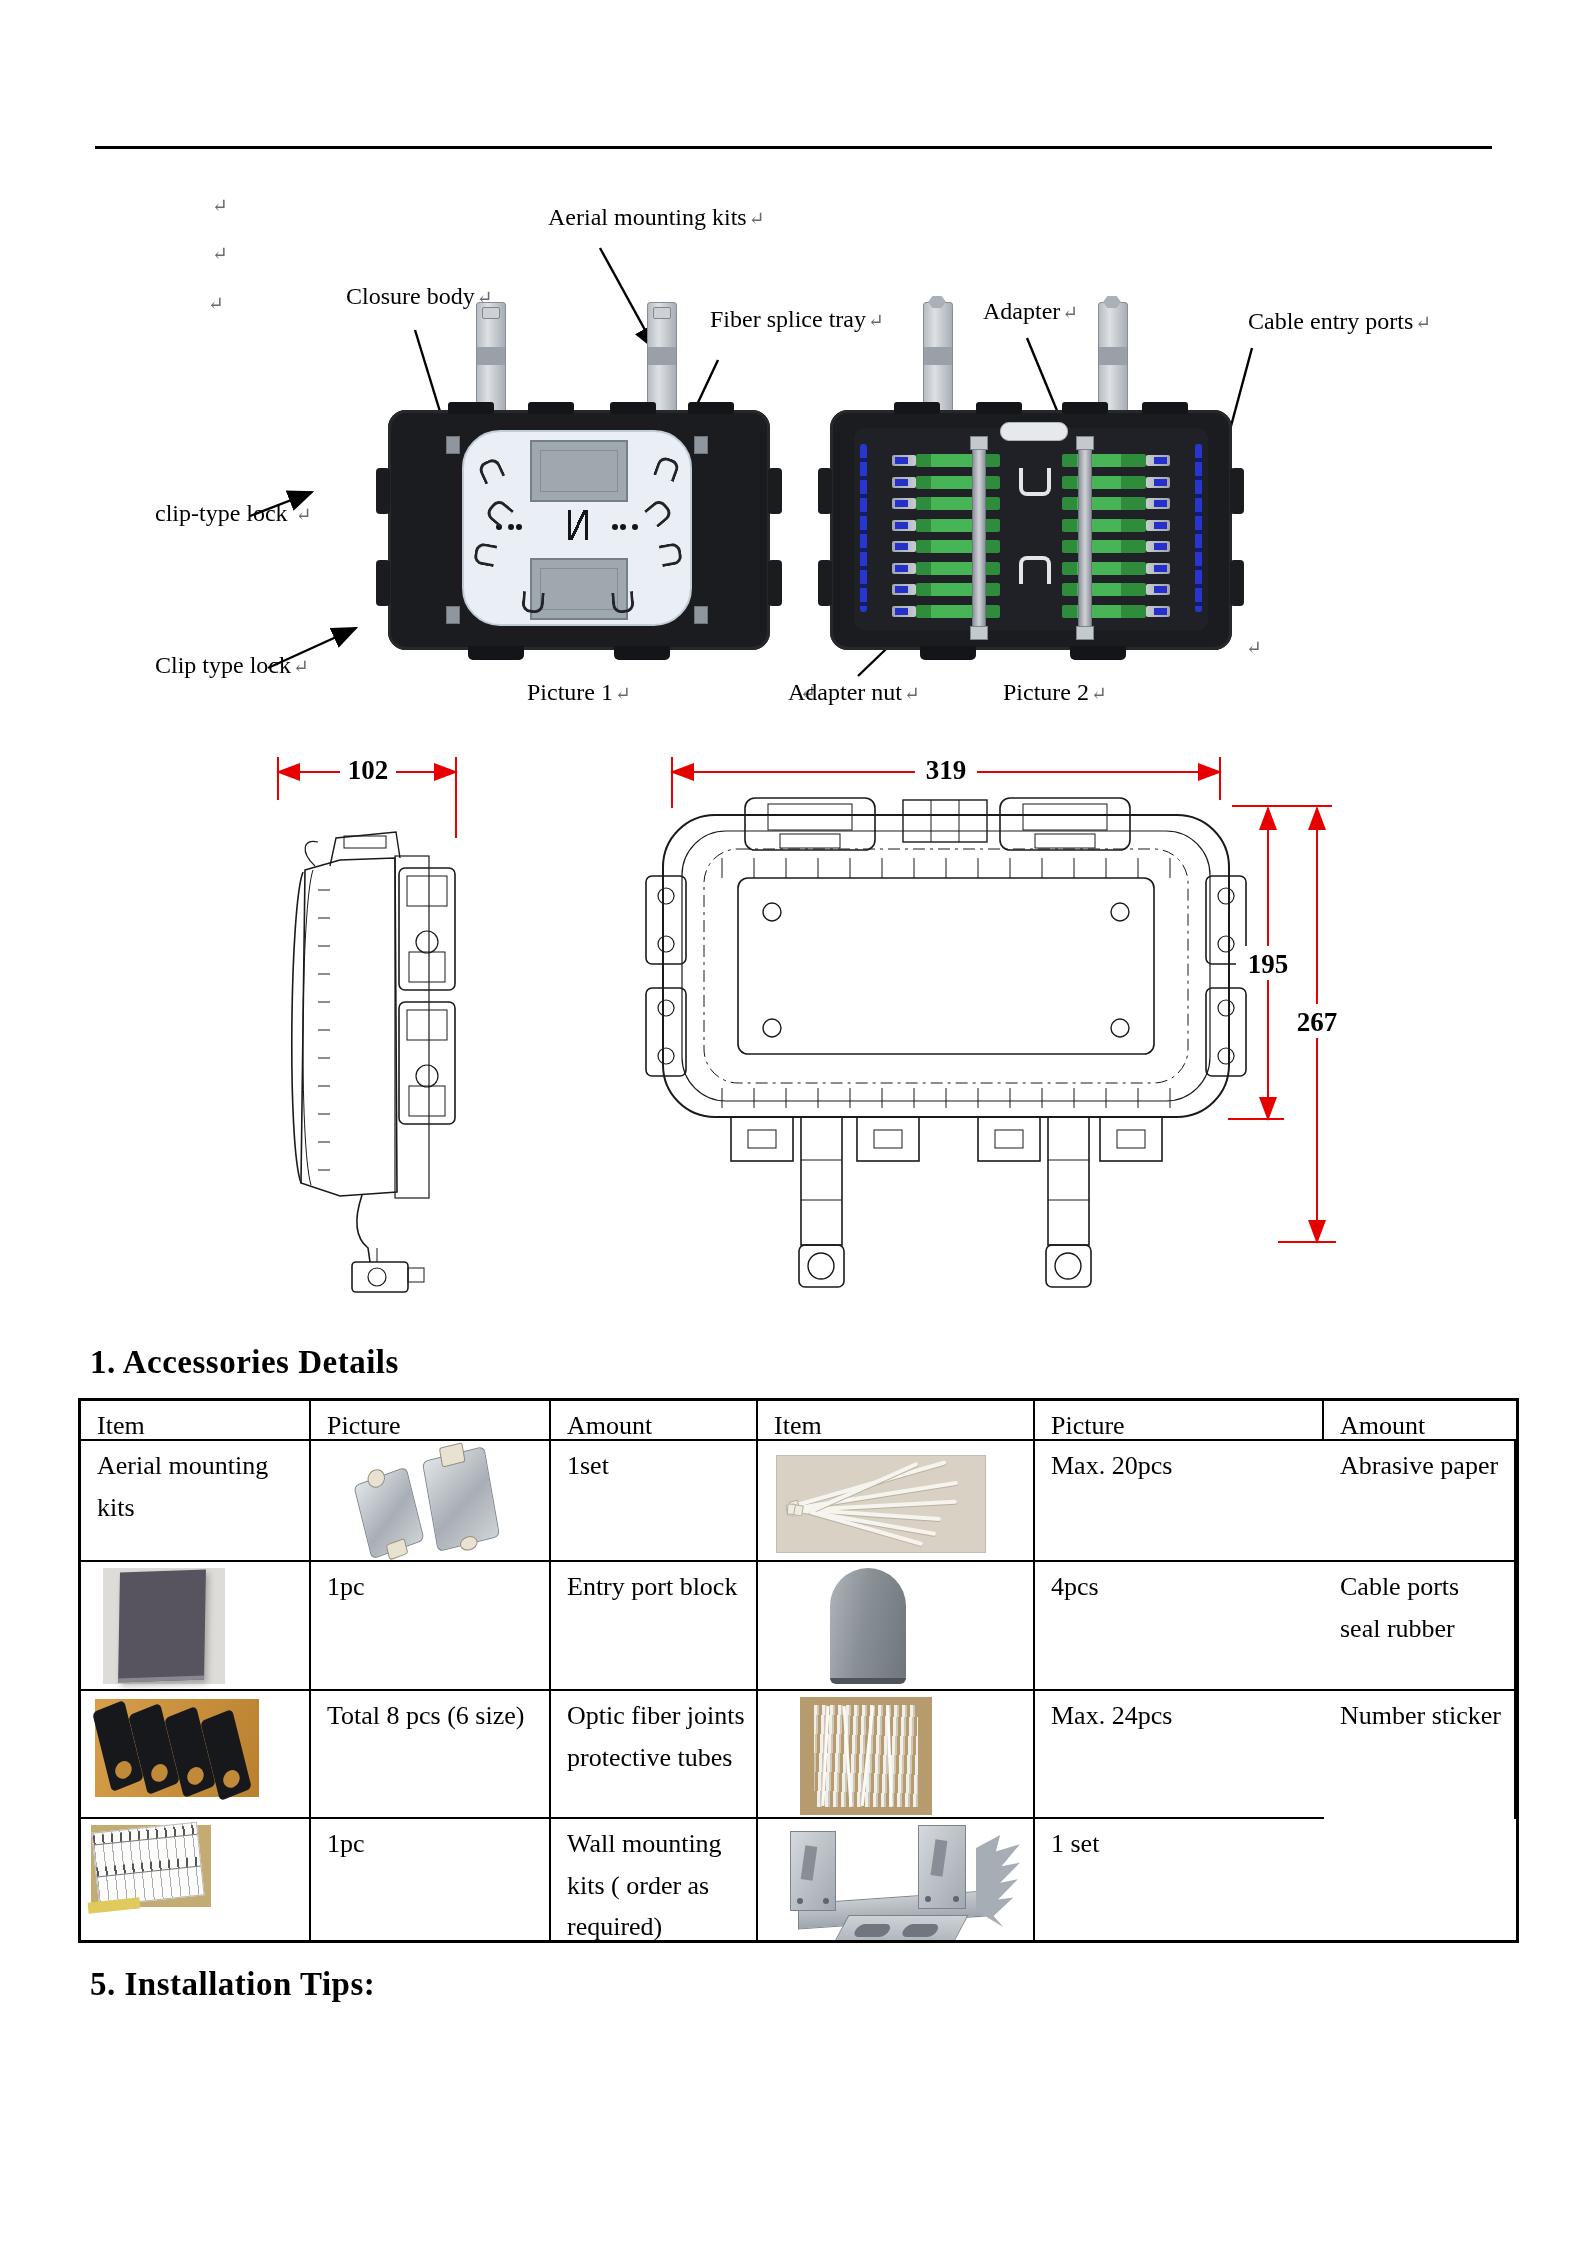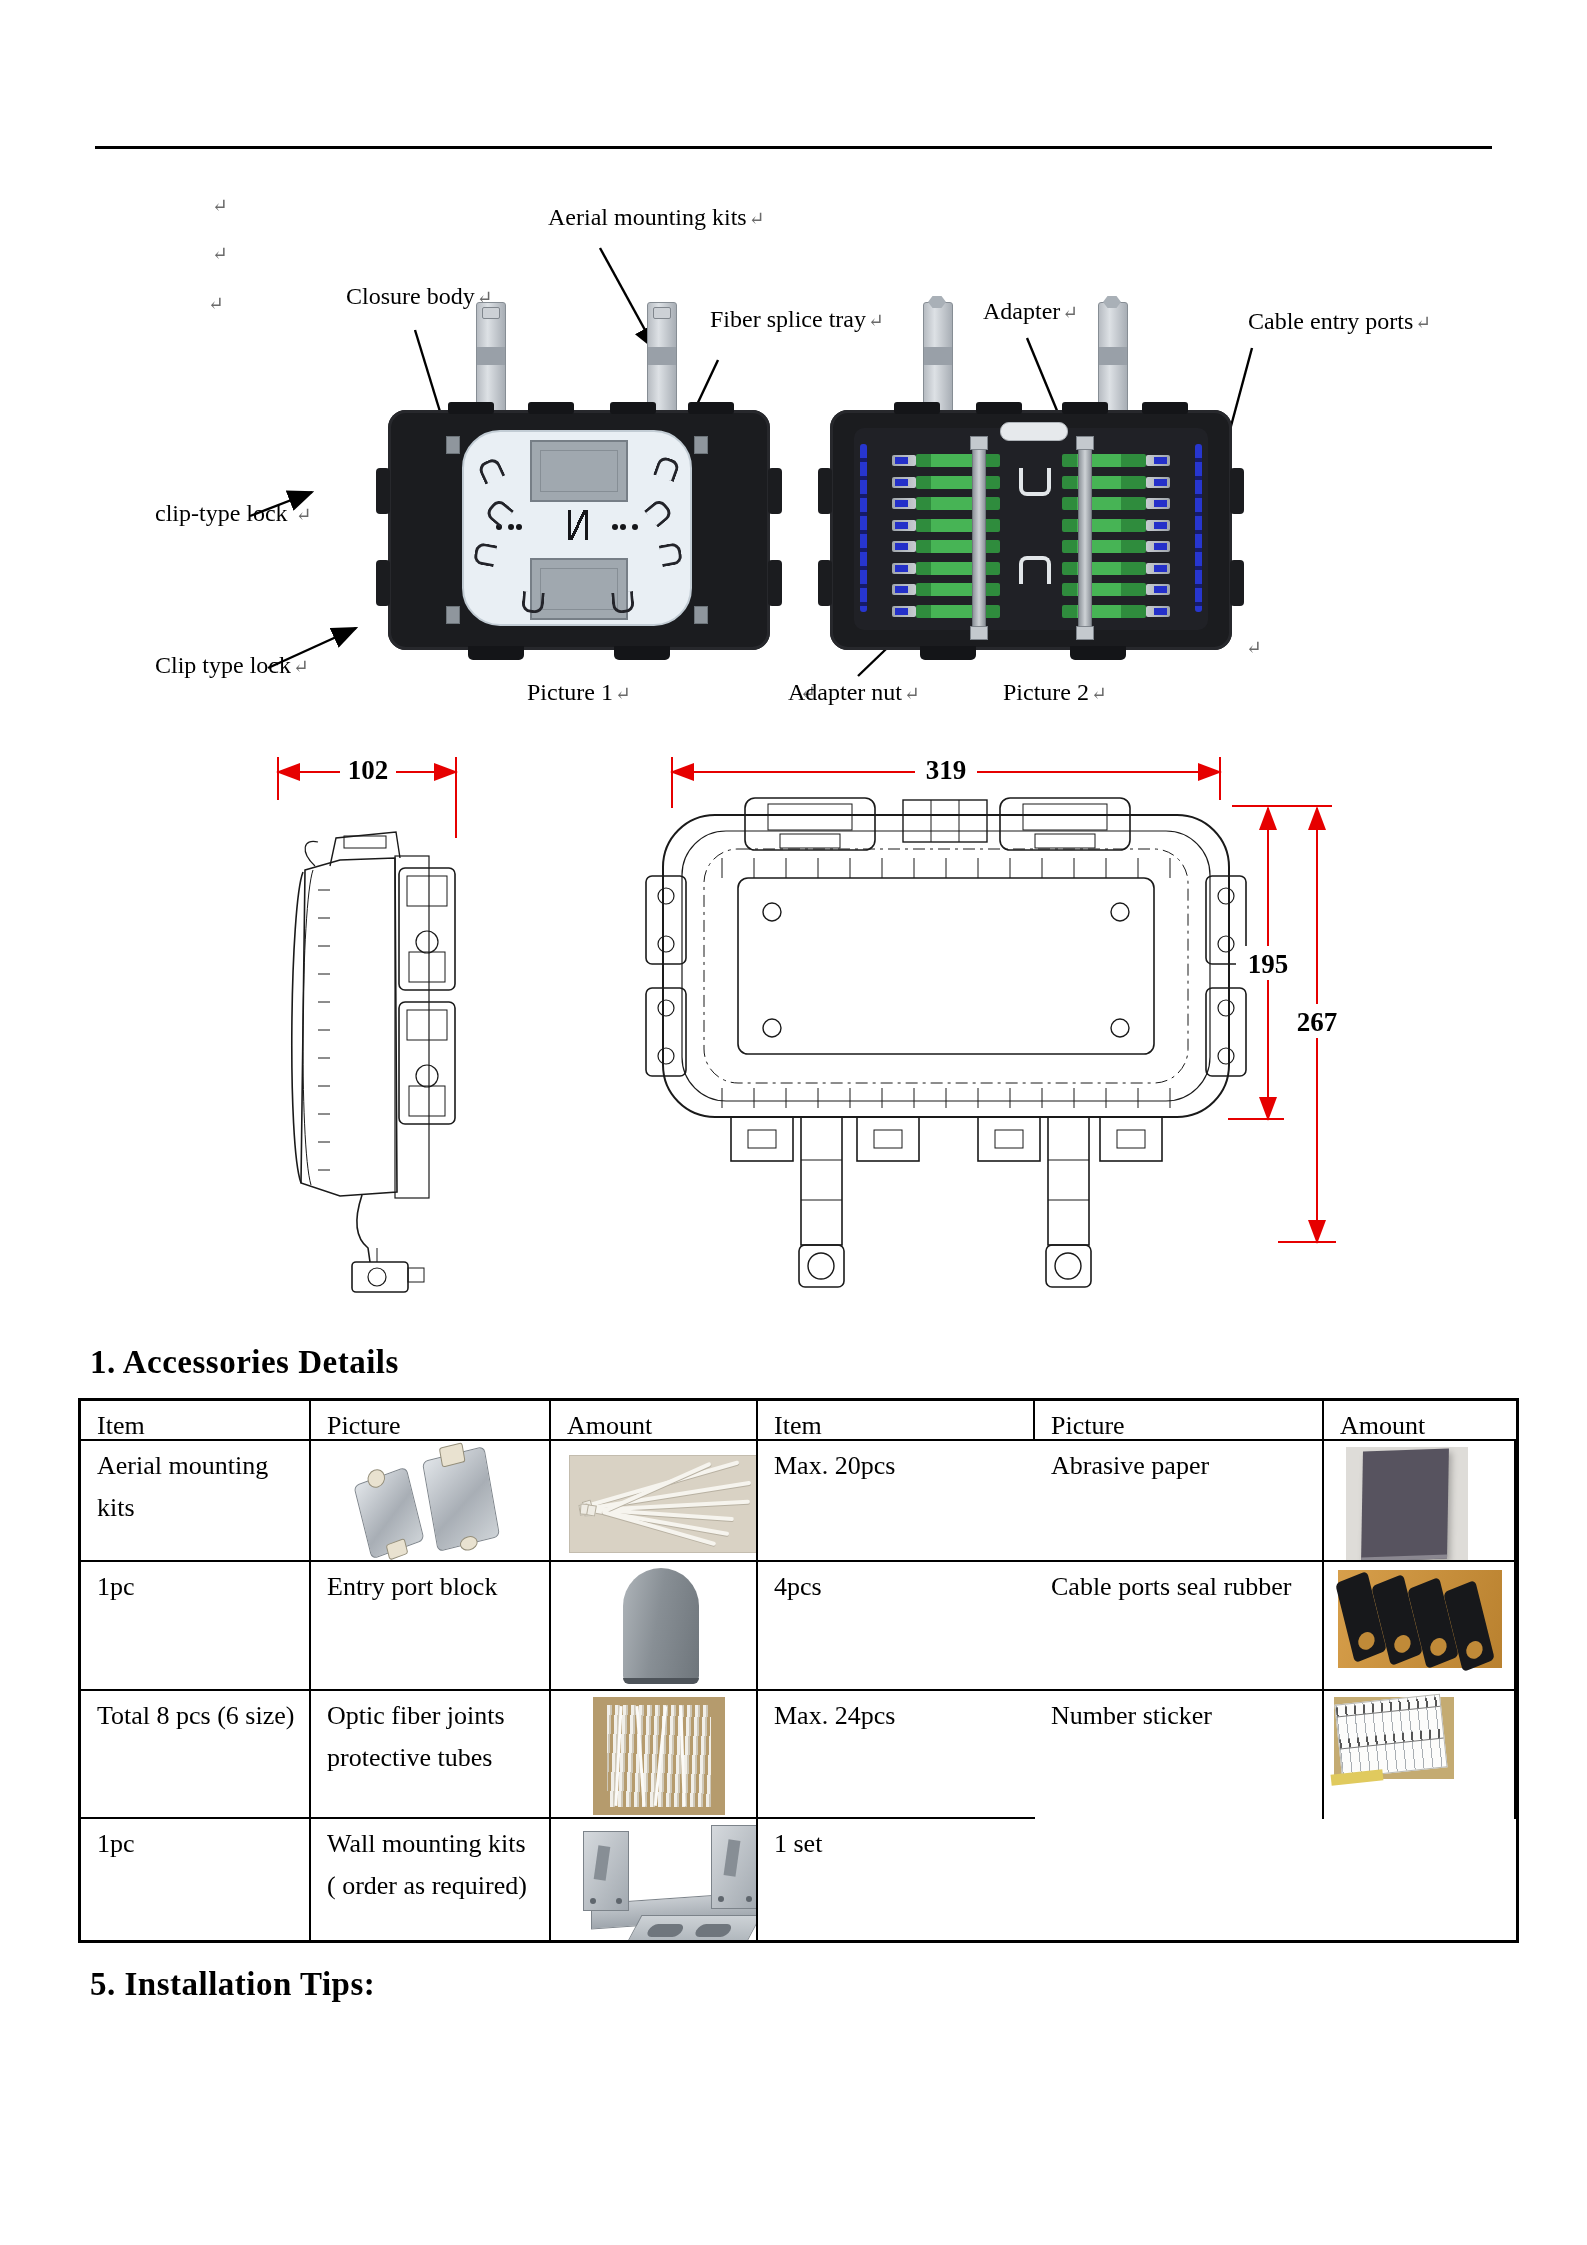--- a/index.html
+++ b/index.html
@@ -418,20 +418,21 @@
         <div class="ak-b" style="left:8px;top:26px;width:54px;height:74px;transform:rotate(-14deg) skewY(-6deg);">
           <div class="ak-bolt" style="left:14px;top:-9px;width:16px;height:16px;border-radius:50%;"></div>
           <div class="ak-bolt" style="left:16px;bottom:-8px;width:18px;height:14px;"></div>
         </div>
         <div class="ak-b" style="left:76px;top:4px;width:62px;height:90px;transform:rotate(-10deg) skewY(-4deg);">
           <div class="ak-bolt" style="left:18px;top:-10px;width:22px;height:18px;"></div>
           <div class="ak-bolt" style="left:22px;bottom:-7px;width:16px;height:12px;border-radius:50%;"></div>
         </div>
       </div>
     </div>
+    <div class="cell">1set</div>
     <div class="cell">
       <div class="photo tiebg" style="left:18px;top:14px;width:208px;height:96px;">
         <div class="tie" style="left:14px;top:26px;width:158px;transform:rotate(-16deg);">
             <span class="head"></span>
           </div>
         <div class="tie" style="left:12px;top:38px;width:170px;transform:rotate(-9deg);">
             <span class="head"></span>
           </div>
         <div class="tie" style="left:18px;top:48px;width:162px;transform:rotate(-3deg);">
             <span class="head"></span>

